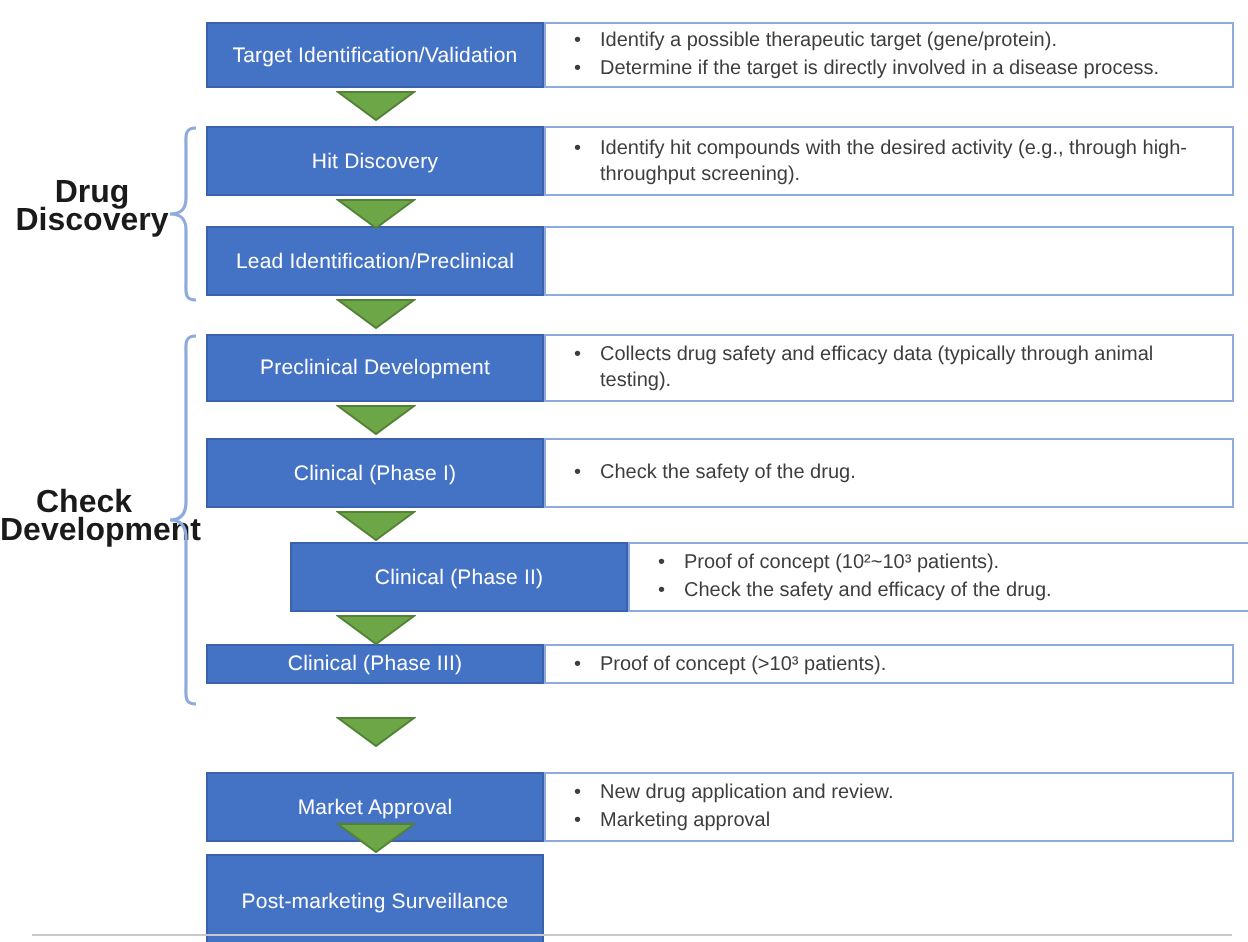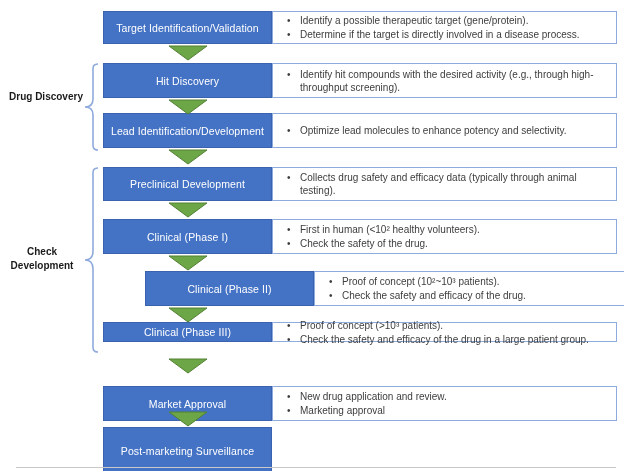--- a/index.html
+++ b/index.html
@@ -59,21 +59,21 @@
     left: 2px;
     top: 0;
     font-size: 10px;
     color: var(--desc-text, #3D3D3D);
   }
   .arrow { position: absolute; left: 168px; }
   .bracket { position: absolute; left: 83px; }
   .phase {
     position: absolute;
     text-align: center;
-    font-size: 10px;
+    font-size: 16px;
     font-weight: bold;
     line-height: 14px;
     color: var(--phase-text, #1A1A1A);
   }
   .footer-line {
     position: absolute;
     left: 16px;
     width: 600px;
     height: 1px;
     top: 467px;
@@ -109,63 +109,60 @@
     <div class="stage">
       <span class="stage-label">Hit Discovery</span>
     </div>
     <div class="desc">
       <div class="bullet">Identify hit compounds with the desired activity (e.g., through high-throughput screening).</div>
     </div>
   </div>
 
   <div class="row" style="top:113px; height:35px;">
     <div class="stage">
-      <span class="stage-label">Lead Identification/Development</span>
-    </div>
-    <div class="desc">
-      <div class="bullet">Optimize lead molecules to enhance potency and selectivity.</div>
+      <span class="stage-label">Lead Identification/Preclinical</span>
+    </div>
+    <div class="desc">
     </div>
   </div>
 
   <div class="row" style="top:167px; height:34px;">
     <div class="stage">
       <span class="stage-label">Preclinical Development</span>
     </div>
     <div class="desc">
       <div class="bullet">Collects drug safety and efficacy data (typically through animal testing).</div>
     </div>
   </div>
 
   <div class="row" style="top:219px; height:35px;border-radius:10px;">
     <div class="stage">
       <span class="stage-label">Clinical (Phase I)</span>
     </div>
     <div class="desc">
-      <div class="bullet">First in human (&lt;10² healthy volunteers).</div>
       <div class="bullet">Check the safety of the drug.</div>
     </div>
   </div>
 
   <div class="row" style="top:271px; height:35px;margin-left:42px;">
     <div class="stage">
       <span class="stage-label">Clinical (Phase II)</span>
     </div>
     <div class="desc">
       <div class="bullet">Proof of concept (10²~10³ patients).</div>
       <div class="bullet">Check the safety and efficacy of the drug.</div>
     </div>
   </div>
 
   <div class="row" style="top:322px; height:20px;">
     <div class="stage">
       <span class="stage-label">Clinical (Phase III)</span>
     </div>
     <div class="desc">
       <div class="bullet">Proof of concept (&gt;10³ patients).</div>
-      <div class="bullet">Check the safety and efficacy of the drug in a large patient group.</div>
     </div>
   </div>
 
   <div class="row" style="top:386px; height:35px;padding-left:12px;">
     <div class="stage">
       <span class="stage-label">Market Approval</span>
     </div>
     <div class="desc">
       <div class="bullet">New drug application and review.</div>
       <div class="bullet">Marketing approval</div>

